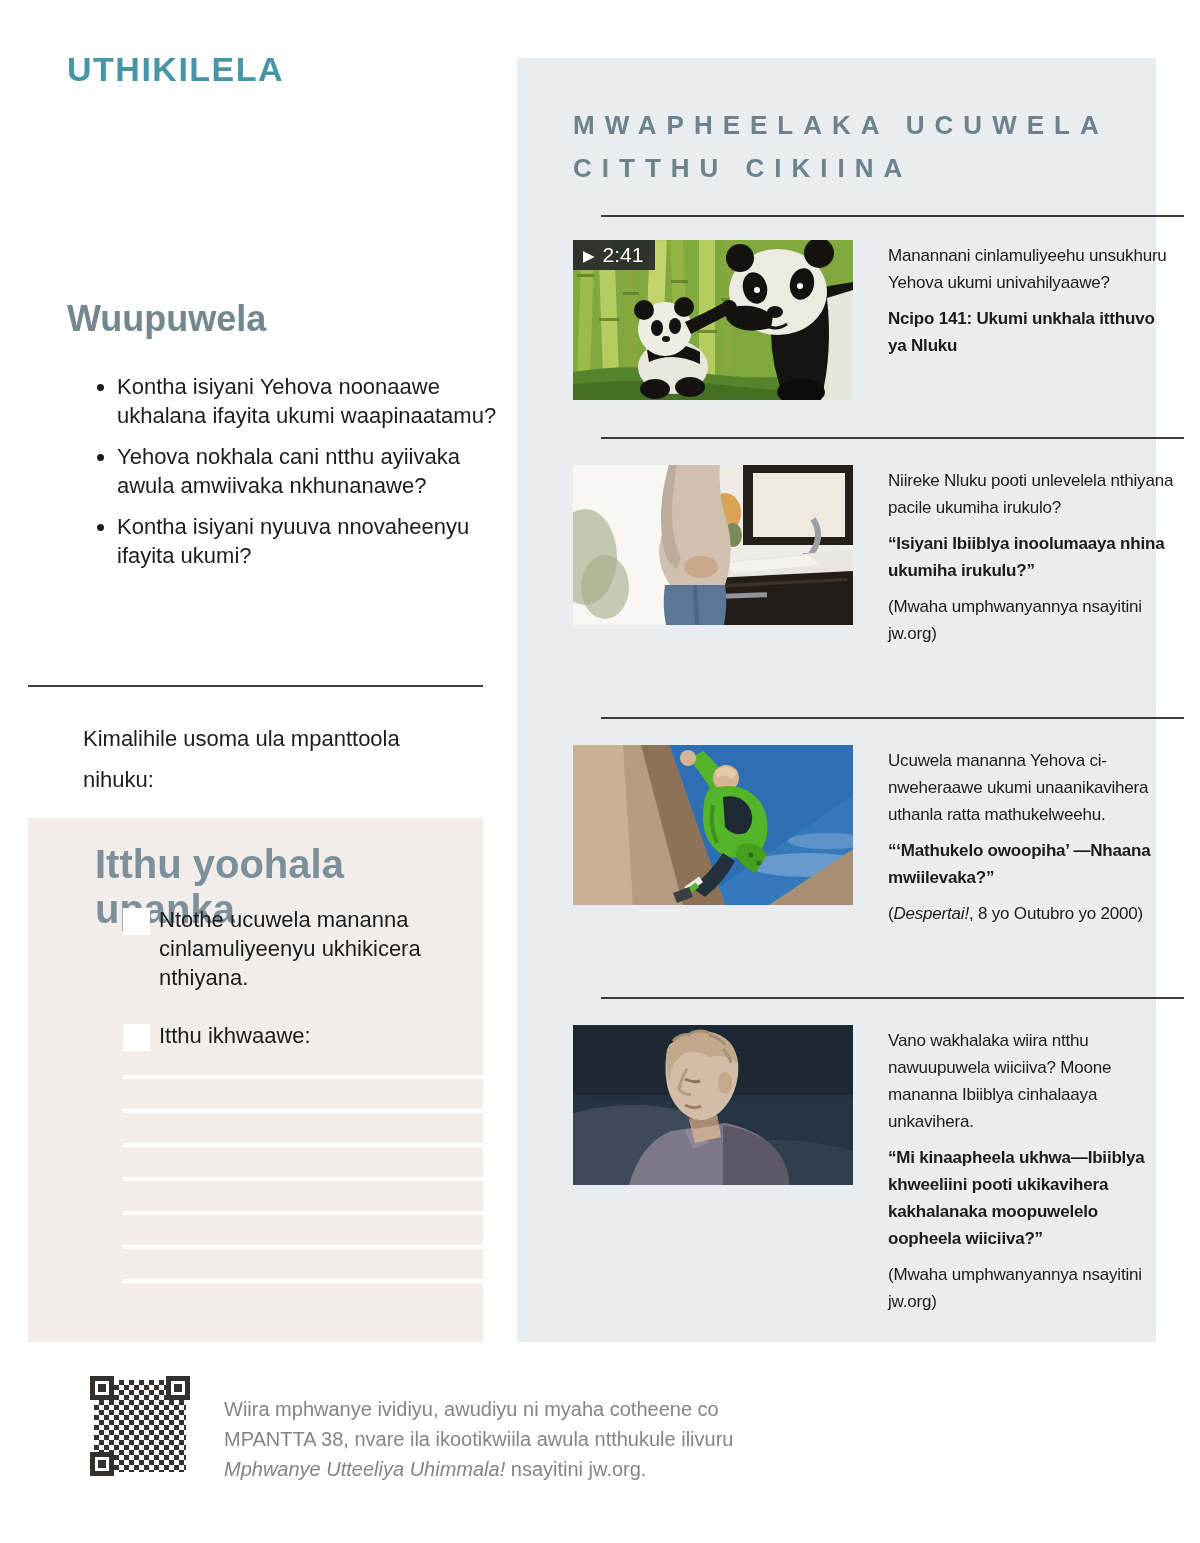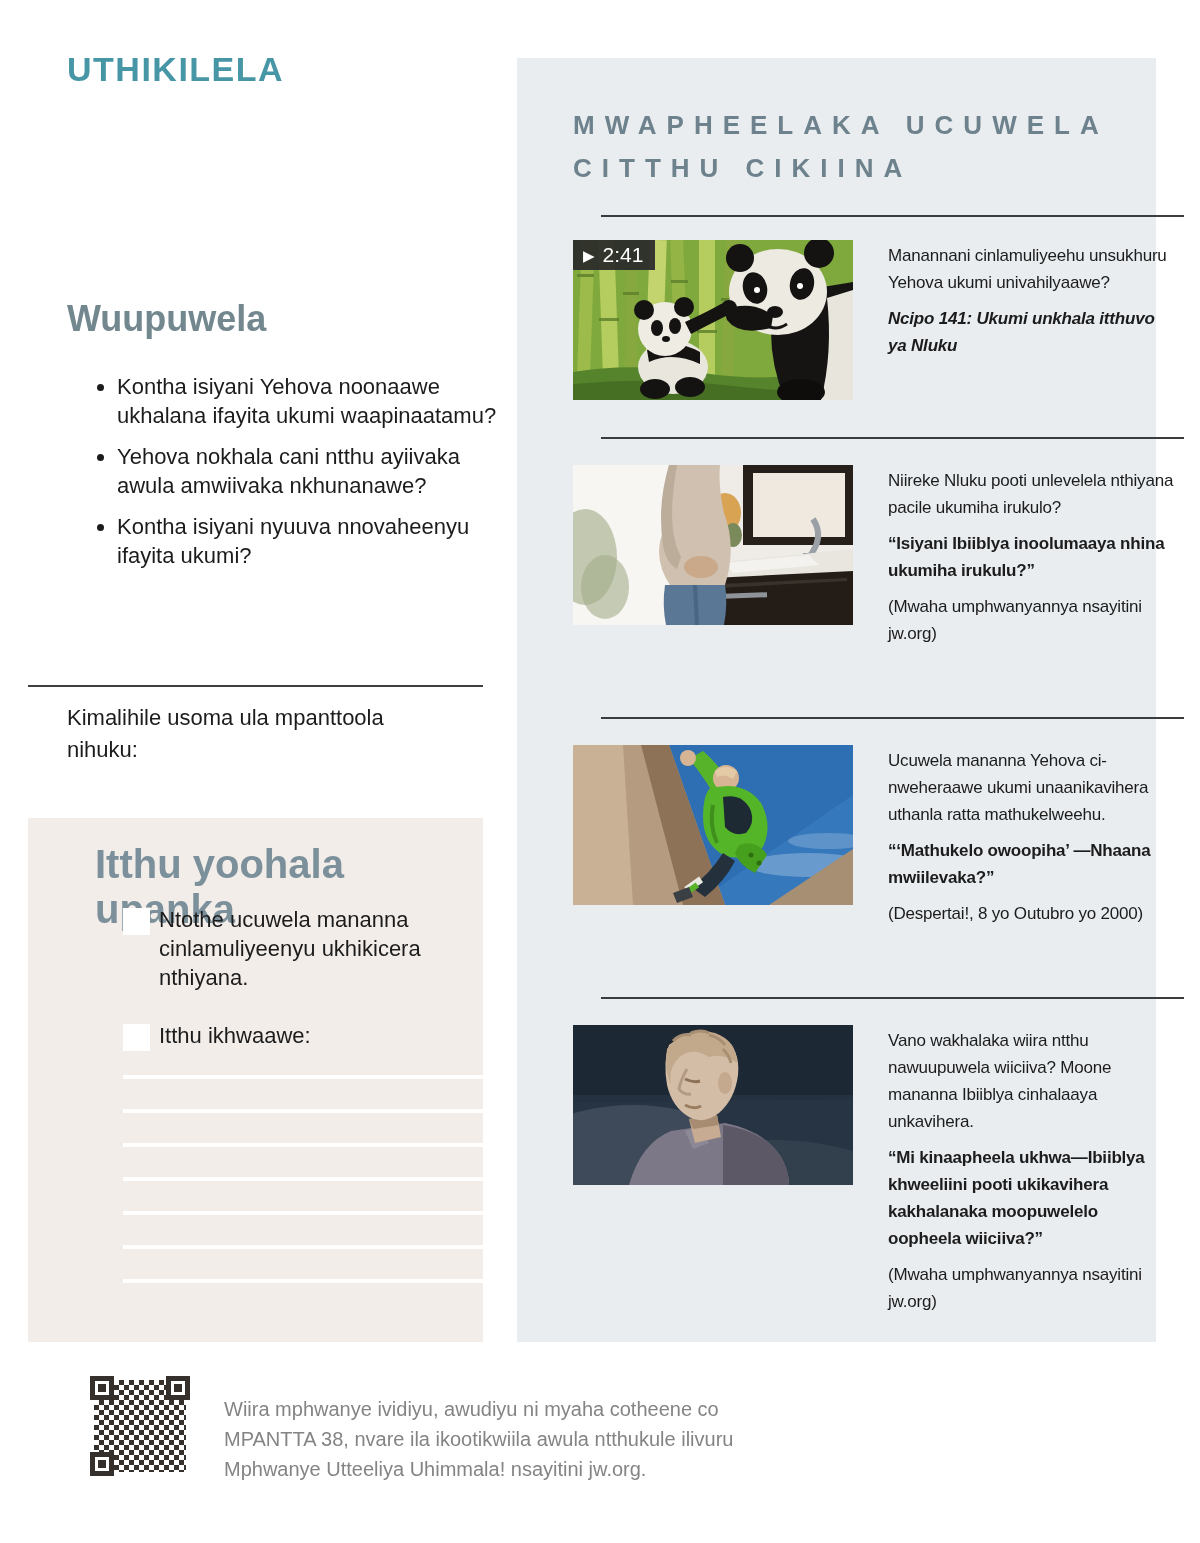--- a/index.html
+++ b/index.html
@@ -1,48 +1,48 @@
 <!DOCTYPE html>
 <html lang="vmw"><head>
 <meta charset="utf-8">
 <title>Document</title>
 <style>
   html,body{margin:0;padding:0;background:#ffffff;}
   .page{position:relative;width:1200px;height:1543px;background:#fff;overflow:hidden;
         font-family:"Liberation Sans",sans-serif;color:#1c1c1c;}
   .abs{position:absolute;margin-left:28px;}
-  .italic{}
+  .italic{font-style:italic;}
 
   
   .summary-title{left:67px;top:50px;font-size:34px;font-weight:bold;letter-spacing:1.5px;color:#4796a6;margin:0;}
   .summary-text{left:67px;top:112px;width:400px;font-size:22px;line-height:29px;margin:0;}
   .reflect-title{left:67px;top:298px;font-size:36px;font-weight:bold;color:#73878f;margin:0;}
   .reflect-list{left:67px;top:372px;width:392px;margin:0;padding-left:50px;font-size:22px;line-height:29px;}
   .reflect-list li{margin-bottom:12px;}
   .rule-left{left:0;top:685px;width:455px;border-top:2px solid #3f3f3f;}
-  .read-prompt{left:67px;top:702px;width:330px;font-size:22px;line-height:32px;margin:0;}
+  .read-prompt{left:67px;top:702px;width:330px;font-size:22px;line-height:41px;margin:16px;}
 
   .todo-panel{left:0;top:818px;width:455px;height:524px;background:#f2ede9;}
   .todo-title{left:67px;top:24px;font-size:40px;font-weight:bold;color:#7b909b;margin:0;}
   .todo-text{font-size:22px;line-height:29px;}
   .checkbox{width:27px;height:27px;background:#ffffff;display:block;}
   .answer-line{left:67px;width:388px;height:4px;background:#ffffff;}
 
   
   .right-panel{left:489px;top:58px;width:639px;height:1284px;background:#e9edf0;}
   .panel-title{left:56px;top:46px;font-size:26px;font-weight:bold;color:#6d828c;
                letter-spacing:10px;line-height:43px;margin:0;}
   .panel-rule{left:56px;top:157px;width:583px;border-top:2px solid #3c3c3c;}
   .row-sep{left:56px;width:583px;border-top:2px solid #3c3c3c;}
   .thumb{left:56px;width:280px;height:160px;overflow:hidden;background:#777;}
   .thumb svg{display:block;}
   .row-text{left:343px;width:287px;font-size:17px;line-height:27px;letter-spacing:-0.2px;}
   .row-text p{margin:0 0 9px 0;}
   .quote{font-weight:bold;}
-  .ref{font-weight:bold;font-style:italic;}
+  .ref{font-weight:bold;}
   .badge{position:absolute;left:0;top:0;height:30px;background:rgba(42,42,42,.93);color:#fff;
          display:flex;align-items:center;gap:8px;padding:0 12px 0 10px;font-size:21px;}
   .badge .play{font-size:15px;line-height:1;}
 
   
   .qr{left:62px;top:1376px;width:100px;height:100px;background:#fff;}
   .qr-modules{position:absolute;inset:4px;background:repeating-conic-gradient(#35302c 0 25%,#ffffff 0 50%);
               background-size:10px 10px;}
   .qr-finder{position:absolute;width:24px;height:24px;background:#fff;border:5px solid #35302c;box-sizing:border-box;}
   .qr-finder::before{content:"";position:absolute;left:3px;top:3px;width:8px;height:8px;background:#35302c;}

